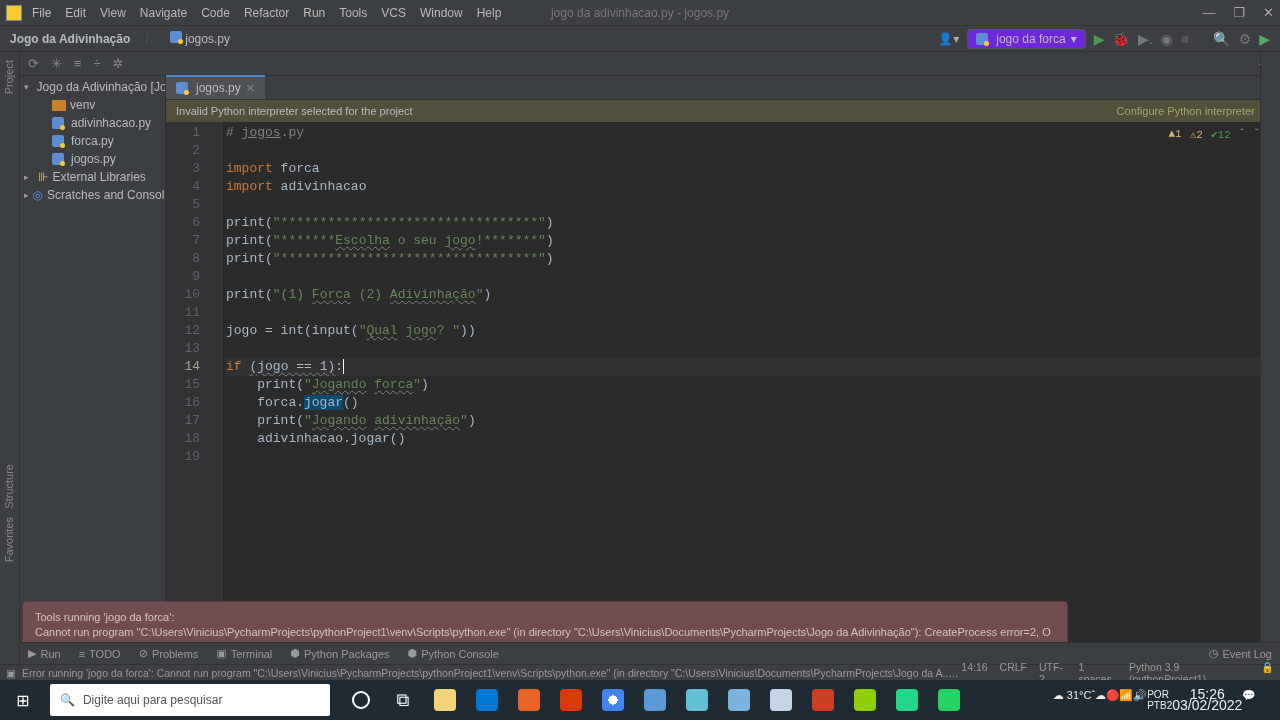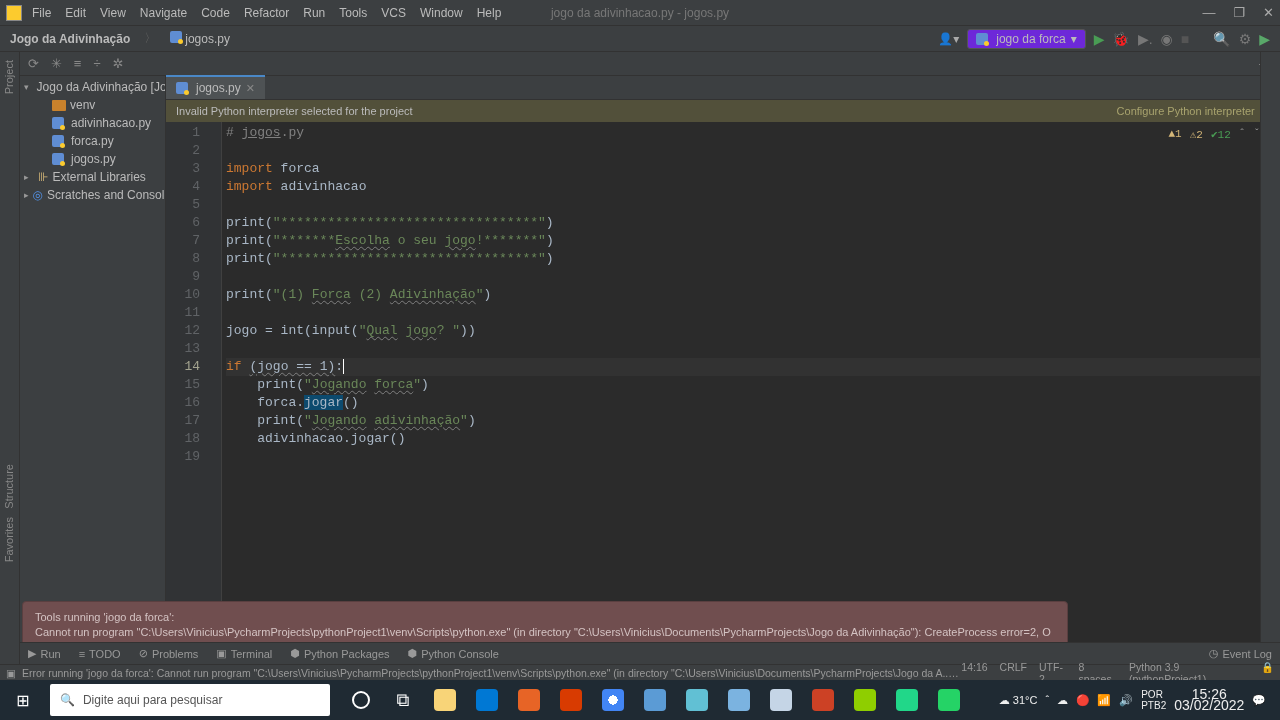--- a/index.html
+++ b/index.html
@@ -55,21 +55,21 @@
 .bottom-tabs { position:absolute; left:20px; right:0; bottom:14px; height:22px; background:#3c3f41; display:flex; align-items:center; padding:0 8px; gap:18px; font-size:11px; color:#999; border-top:1px solid #323232; }
 .bottom-tabs .tab-item { display:flex; align-items:center; gap:4px; }
 .bottom-tabs .right { margin-left:auto; }
 .status-bar { position:absolute; left:0; right:0; bottom:0; height:16px; background:#3c3f41; display:flex; align-items:center; padding:0 6px; font-size:10.5px; color:#999; border-top:1px solid #323232; }
 .status-bar .right { margin-left:auto; display:flex; gap:12px; }
 .taskbar { position:absolute; left:0; right:0; bottom:0; height:40px; background:#1f2a33; display:flex; align-items:center; z-index:10; }
 .tb-search { background:#fff; height:32px; margin:0 4px; flex:0 0 280px; display:flex; align-items:center; padding:0 10px; gap:8px; color:#555; border-radius:2px; }
 .tb-icons { display:flex; gap:4px; margin-left:8px; }
 .tb-icon { width:38px; height:38px; display:flex; align-items:center; justify-content:center; font-size:18px; position:relative; }
 .tb-icon .dot { width:22px; height:22px; border-radius:4px; }
-.tb-right { margin-left:auto; display:flex; align-items:center; gap:8px; color:#eee; font-size:11px; padding-right:14px; }
+.tb-right { margin-left:auto; display:flex; align-items:flex-start; gap:0; color:#eee; font-size:11px; padding-right:24px; }
 .sidebar-right { position:absolute; right:0; top:52px; bottom:54px; width:20px; background:#3c3f41; border-left:1px solid #323232; }
 .structure-text { position:absolute; left:0; bottom:150px; width:20px; }
 </style>
 </head>
 <body>
 
 <div class="titlebar">
   <div class="logo"></div>
   <div class="menu">
     <span>File</span>
@@ -258,21 +258,21 @@
   <span class="right tab-item">◷ <span>Event Log</span></span>
 </div>
 
 <div class="status-bar" style="bottom:40px">
   <span>▣</span>
   <span style="margin-left:6px;overflow:hidden;text-overflow:ellipsis;white-space:nowrap;max-width:940px">Error running 'jogo da forca': Cannot run program "C:\Users\Vinicius\PycharmProjects\pythonProject1\venv\Scripts\python.exe" (in directory "C:\Users\Vinicius\Documents\PycharmProjects\Jogo da A... (moments a</span>
   <span class="right">
     <span>14:16</span>
     <span>CRLF</span>
     <span>UTF-2</span>
-    <span>8 spaces</span>
+    <span>1 spaces</span>
     <span>Python 3.9 (pythonProject1)</span>
     <span>🔒</span>
   </span>
 </div>
 
 <div class="taskbar">
   <div style="width:46px;display:flex;align-items:center;justify-content:center;color:#fff;font-size:16px">⊞</div>
   <div class="tb-search">
     <span>🔍</span>
     <span>Digite aqui para pesquisar</span>

